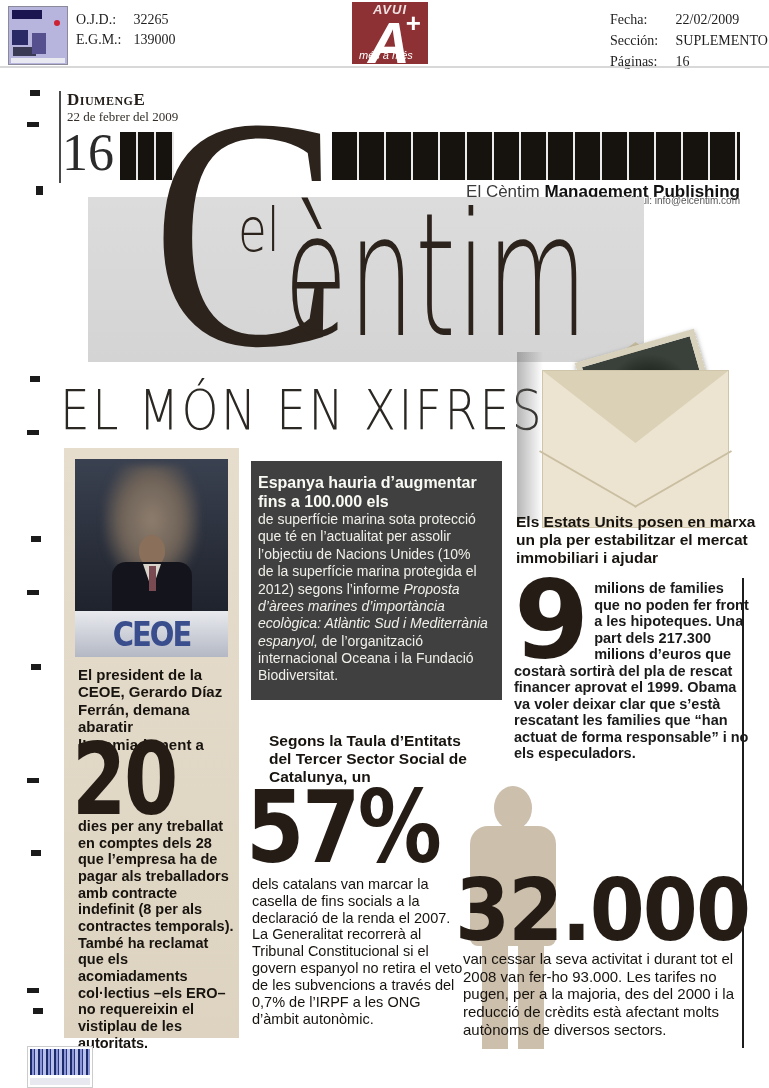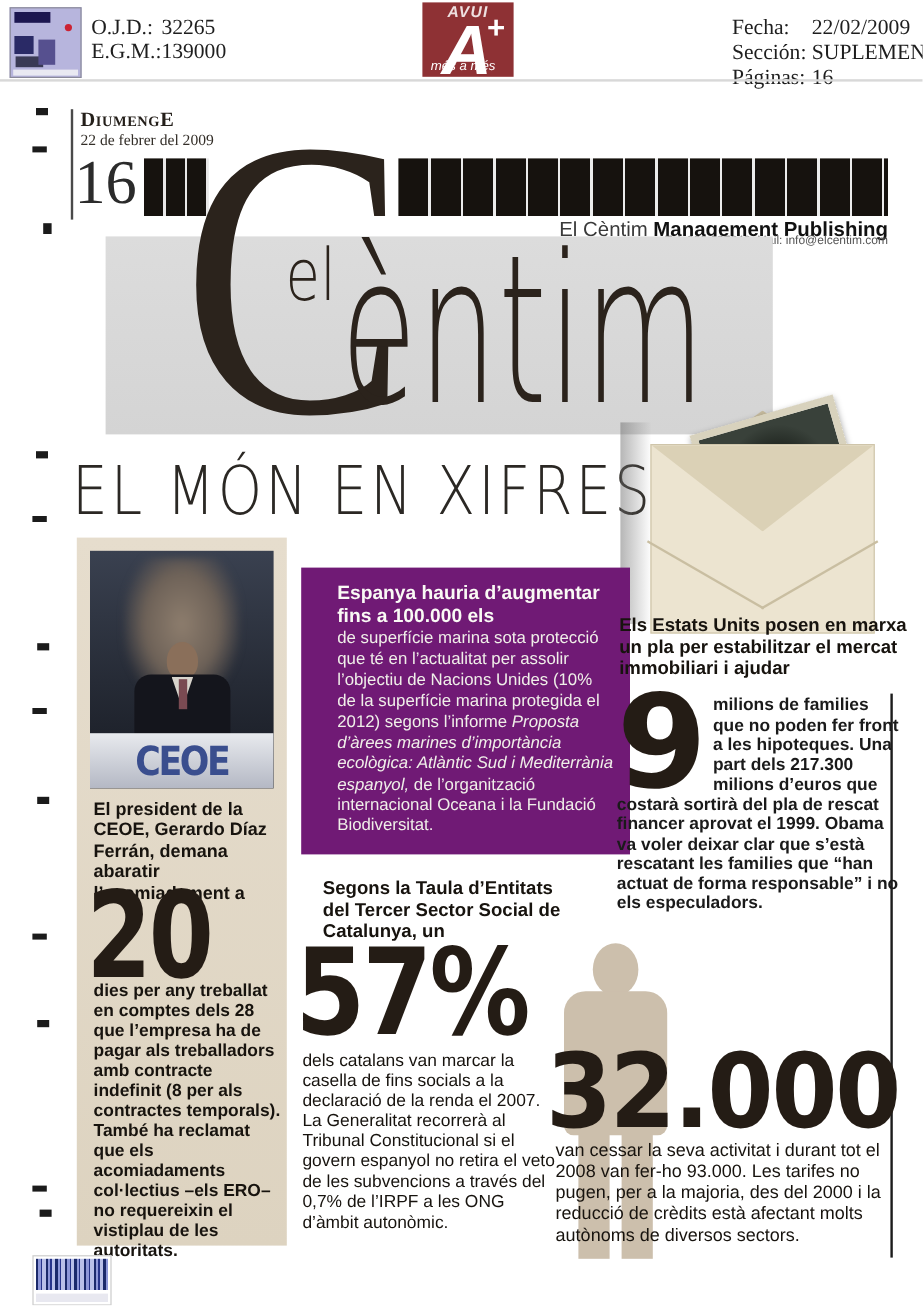--- a/index.html
+++ b/index.html
@@ -1,21 +1,21 @@
 <!DOCTYPE html>
 <html><head>
 <meta charset="utf-8">
 <style>
   html,body{margin:0;padding:0;background:#fff;}
   .page{position:relative;width:769px;height:1088px;background:#ffffff;overflow:hidden;
         font-family:"Liberation Sans",sans-serif;color:#1a1a1a;}
   .abs{position:absolute;}
 
   
-  .meta{font-family:"Liberation Serif",serif;font-size:18px;color:#1e1e1e;white-space:nowrap;}
+  .meta{font-family:"Liberation Serif",serif;font-size:14px;color:#1e1e1e;white-space:nowrap;}
   .meta .lbl{display:inline-block;}
   .hdr-divider{left:0;top:66px;width:769px;height:2px;background:#d8d8d8;}
 
   .thumb{left:8px;top:6px;width:58px;height:57px;background:#b7b5dd;border:1px solid #8a8a9a;}
   .thumb div{position:absolute;}
   .t-bar{top:3px;left:3px;width:30px;height:9px;background:#1c1650;}
   .t-red{top:13px;right:7px;width:6px;height:6px;background:#c23; border-radius:50%;}
   .t-b1{top:23px;left:3px;width:16px;height:15px;background:#2a2a66;}
   .t-b2{top:40px;left:4px;width:23px;height:9px;background:#3a3a55;}
   .t-b3{top:26px;left:23px;width:14px;height:21px;background:#56508f;}
@@ -77,21 +77,21 @@
   .ph-shirt{left:68px;top:105px;width:18px;height:26px;background:#d8d4cc;clip-path:polygon(0 0,100% 0,50% 100%);}
   .ph-tie{left:74px;top:107px;width:7px;height:25px;background:#7a4a52;}
   .ph-podium{left:0;bottom:0;width:100%;height:46px;background:linear-gradient(180deg,#e8eaee,#b4b8c4);
              display:flex;align-items:center;justify-content:center;}
   .ceoe-logo{font-family:"DejaVu Sans",sans-serif;font-size:29px;font-weight:bold;color:#3a4e8e;letter-spacing:-2px;transform:scaleY(1.15);}
   .ceoe-intro{left:78px;top:666px;width:152px;font-size:15px;line-height:1.16;}
   .ceoe-num{left:72px;top:740px;font-size:100px;letter-spacing:-3px;transform:scaleX(.78);}
   .ceoe-body{left:78px;top:818px;width:156px;font-size:14.5px;line-height:1.15;font-weight:bold;}
 
   
-  .black-box{left:251px;top:473px;width:230px;background:#701a75;color:#f2f2ee;padding:13px 14px 15px 30px;}
+  .black-box{left:251px;top:461px;width:230px;background:#404040;color:#f2f2ee;padding:13px 14px 15px 7px;}
   .bb-lead{font-size:16px;font-weight:bold;line-height:1.16;color:#fafaf5;}
   .bb-num{font-family:"DejaVu Sans",sans-serif;font-size:45px;font-weight:bold;line-height:1.1;margin:4px 0 4px 0;letter-spacing:-1px;color:#ffffff;}
   .bb-num sup{font-size:24px;}
   .bb-body{font-size:14px;line-height:1.24;color:#f0efe9;}
   .bb-body i{}
 
   
   .renda-intro{left:252px;top:732px;width:218px;font-size:15.5px;line-height:1.15;padding-left:17px;}
   .renda-num{left:246px;top:788px;font-size:100px;letter-spacing:-3px;transform:scaleX(.84);}
   .renda-body{left:252px;top:876px;width:214px;font-size:14.5px;line-height:1.16;}

